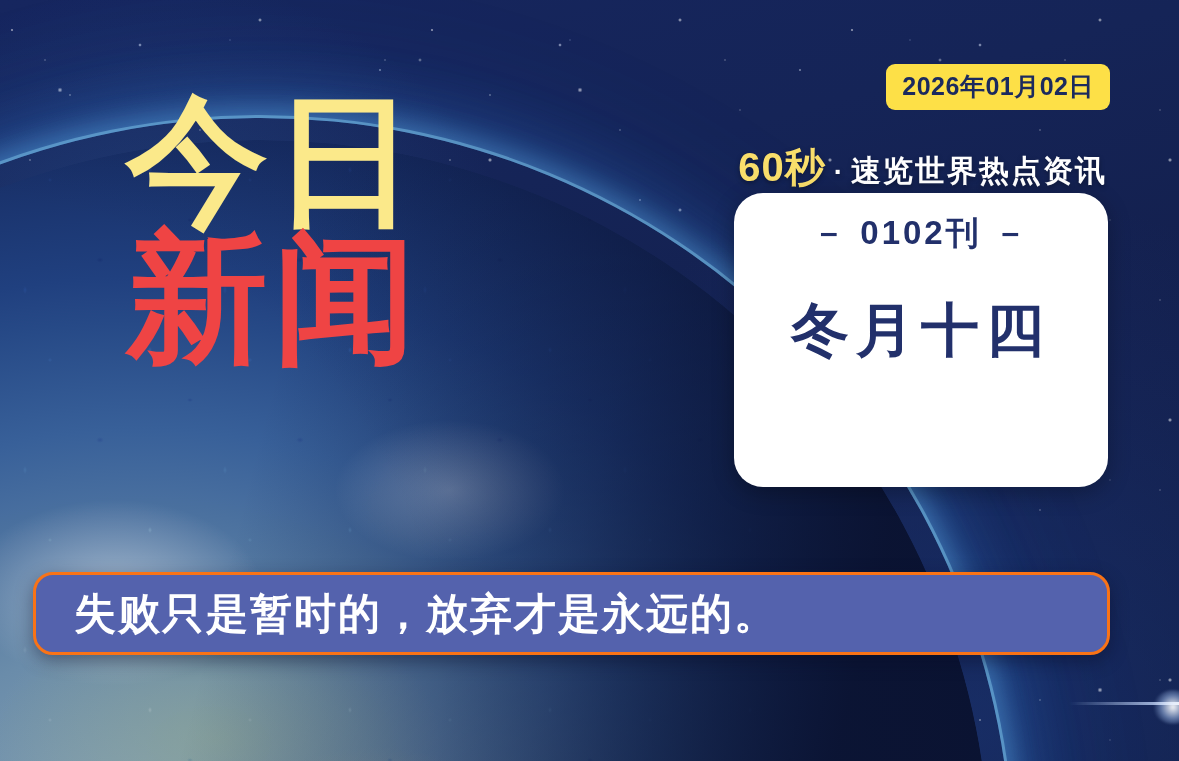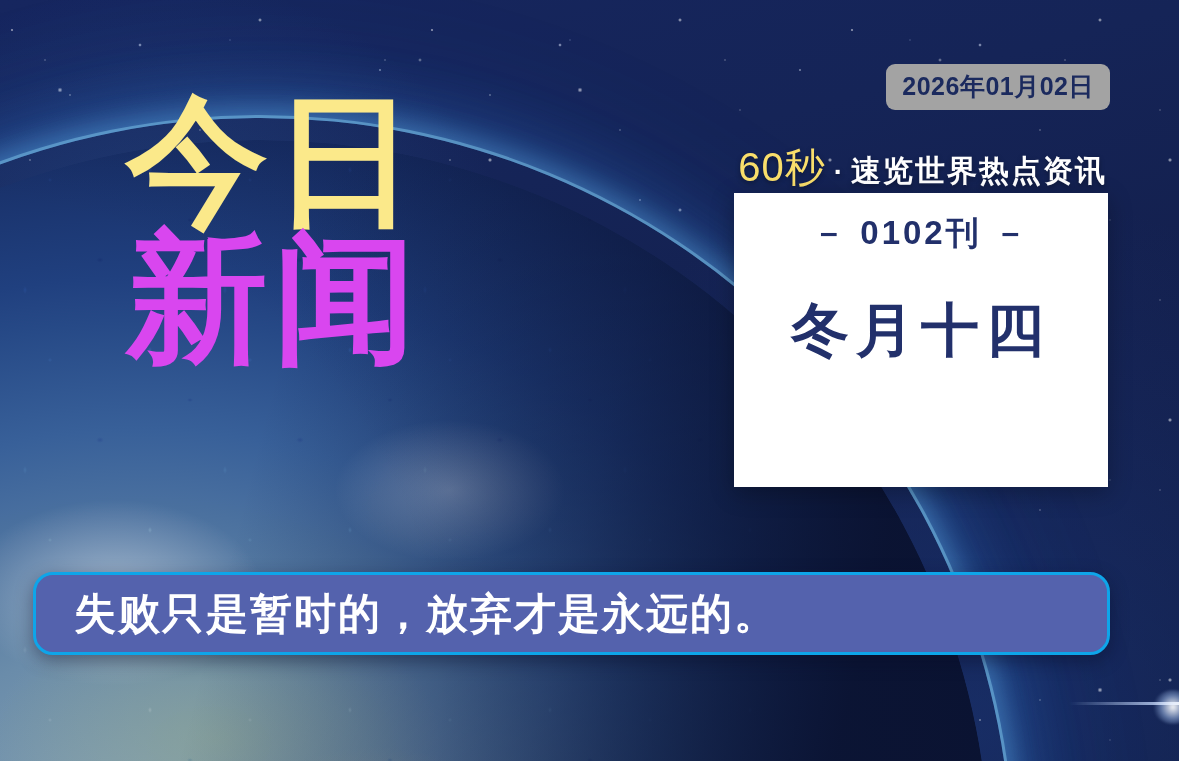--- a/index.html
+++ b/index.html
@@ -123,57 +123,58 @@
     color:rgba(255,255,255,.045); font-size:21px; font-weight:700; letter-spacing:1px;
     user-select:none;
   }
 
   
   .title{
     position:absolute; left:64px; top:96px; width:420px;
     font-weight:900; line-height:.92; letter-spacing:6px;
   }
   .title .l1{ display:block; font-size:142px; color:#fbe98a; }
-  .title .l2{ display:block; font-size:142px; color:#d946ef; margin-top:6px; }
+  .title .l2{ display:block; font-size:142px; color:#ef4444; margin-top:6px; }
 
   
   .date-pill{
     position:absolute; right:69px; top:64px;
-    background:#a3a3a3; color:#1b2a5e;
+    background:#fde047; color:#1b2a5e;
     font-size:25px; font-weight:700; letter-spacing:.5px;
     padding:6px 16px 7px; border-radius:9px;
     white-space:nowrap;
   }
 
   
   .tagline{
     position:absolute; right:72px; top:140px;
     display:flex; align-items:baseline; white-space:nowrap;
     text-shadow:0 2px 5px rgba(0,0,0,.35);
   }
-  .tagline .sec{ font-size:40px; font-weight:400; color:#f9de6b; letter-spacing:1px; }
+  .tagline .sec{ font-size:40px; font-weight:700; color:#f9de6b; letter-spacing:1px; }
   .tagline .dot{ font-size:28px; font-weight:900; color:#ffffff; margin:0 8px; }
   .tagline .txt{ font-size:30px; font-weight:900; color:#ffffff; letter-spacing:2px; }
 
   
   .card{
     position:absolute; left:734px; top:193px; width:374px; height:294px;
     background:#ffffff; color:#22306b;
     display:flex; flex-direction:column; align-items:center;
     padding-top:18px;
     box-shadow:0 6px 22px rgba(0,0,0,.28);
+    border-radius:29px;
   }
   .card .issue{ font-size:33px; font-weight:800; letter-spacing:3px; }
   .card .week{ font-size:54px; font-weight:900; letter-spacing:7px; margin-top:22px; }
   .card .lunar{ font-size:58px; font-weight:900; letter-spacing:7px; margin-top:36px; }
 
   
   .quote{
     position:absolute; left:33px; top:572px; width:1077px; height:83px;
-    background:#5462ad; border:3px solid #0ea5e9; border-radius:20px;
+    background:#5462ad; border:3px solid #f97316; border-radius:20px;
     display:flex; align-items:center;
     box-shadow:0 6px 18px rgba(8,14,40,.45);
   }
   .quote span{
     color:#ffffff; font-size:42px; font-weight:700; letter-spacing:2px;
     padding-left:38px; white-space:nowrap;
   }
 </style>
 </head>
 <body>

